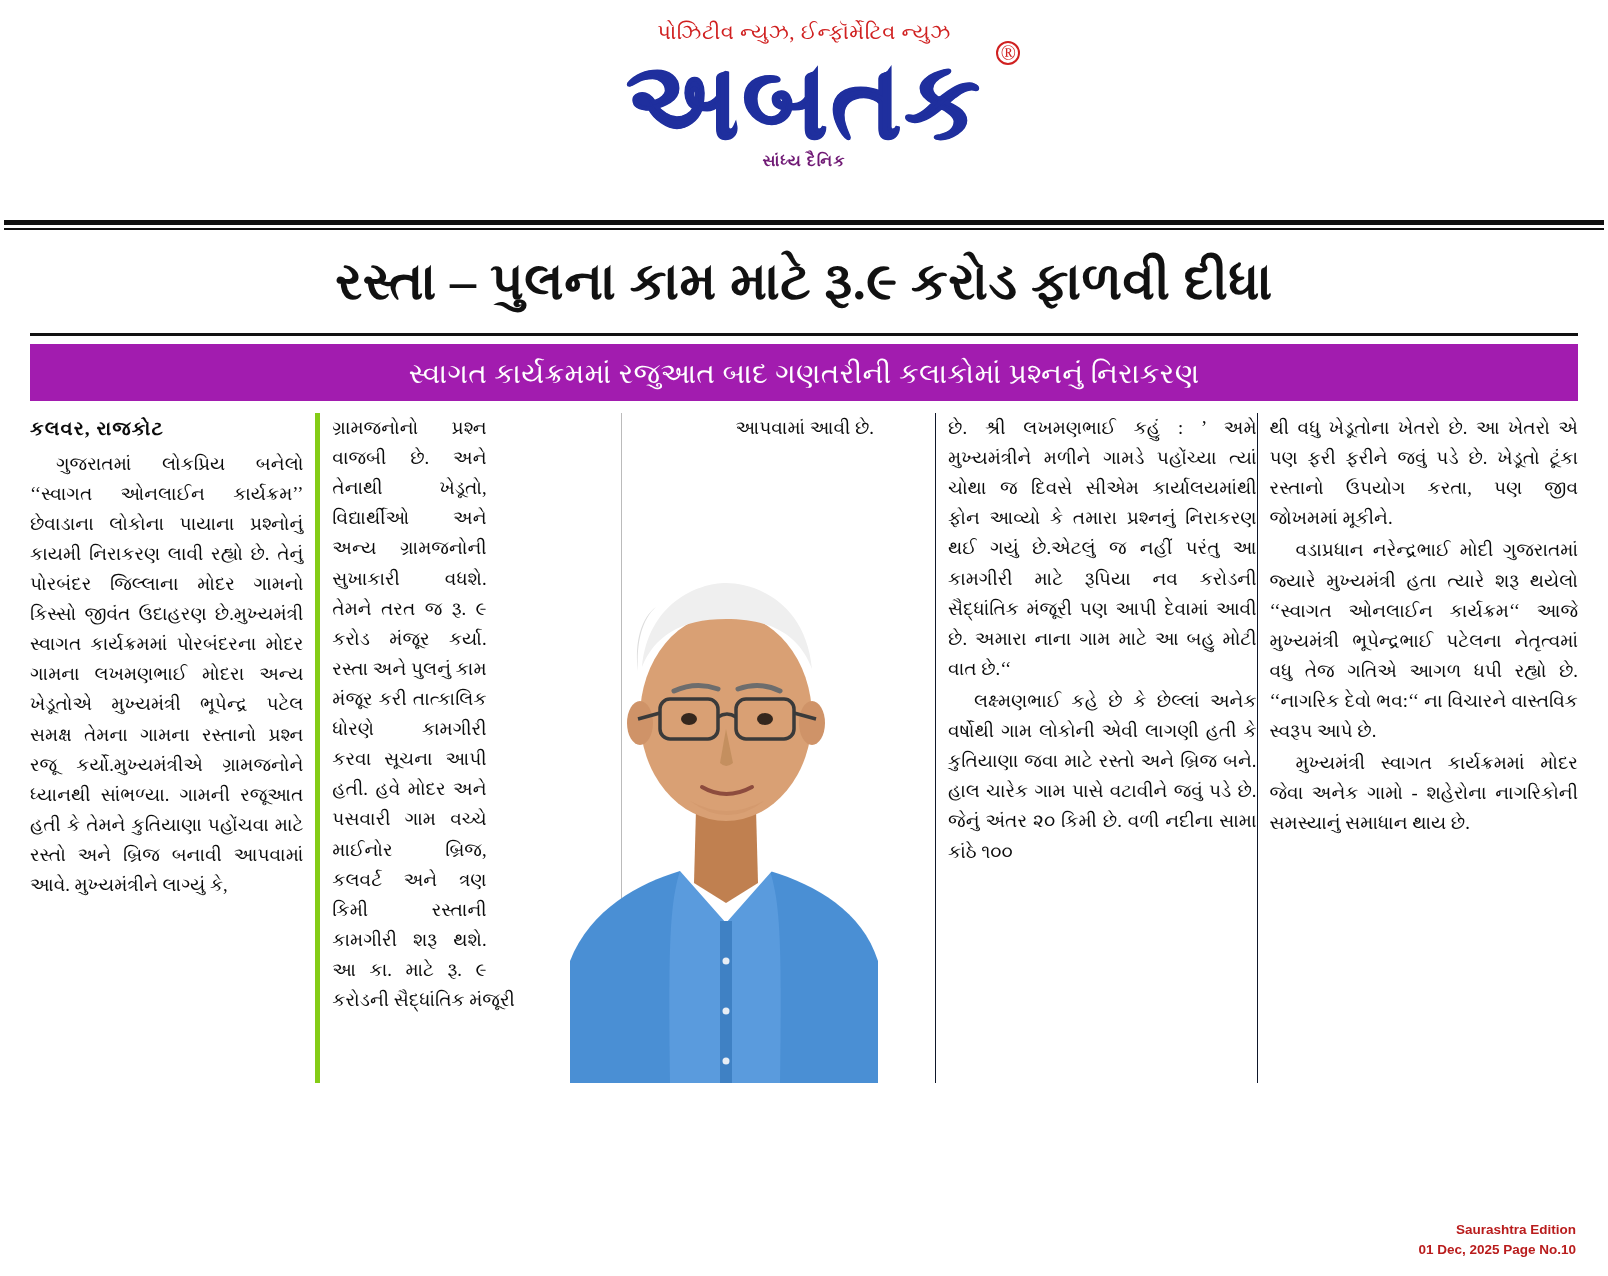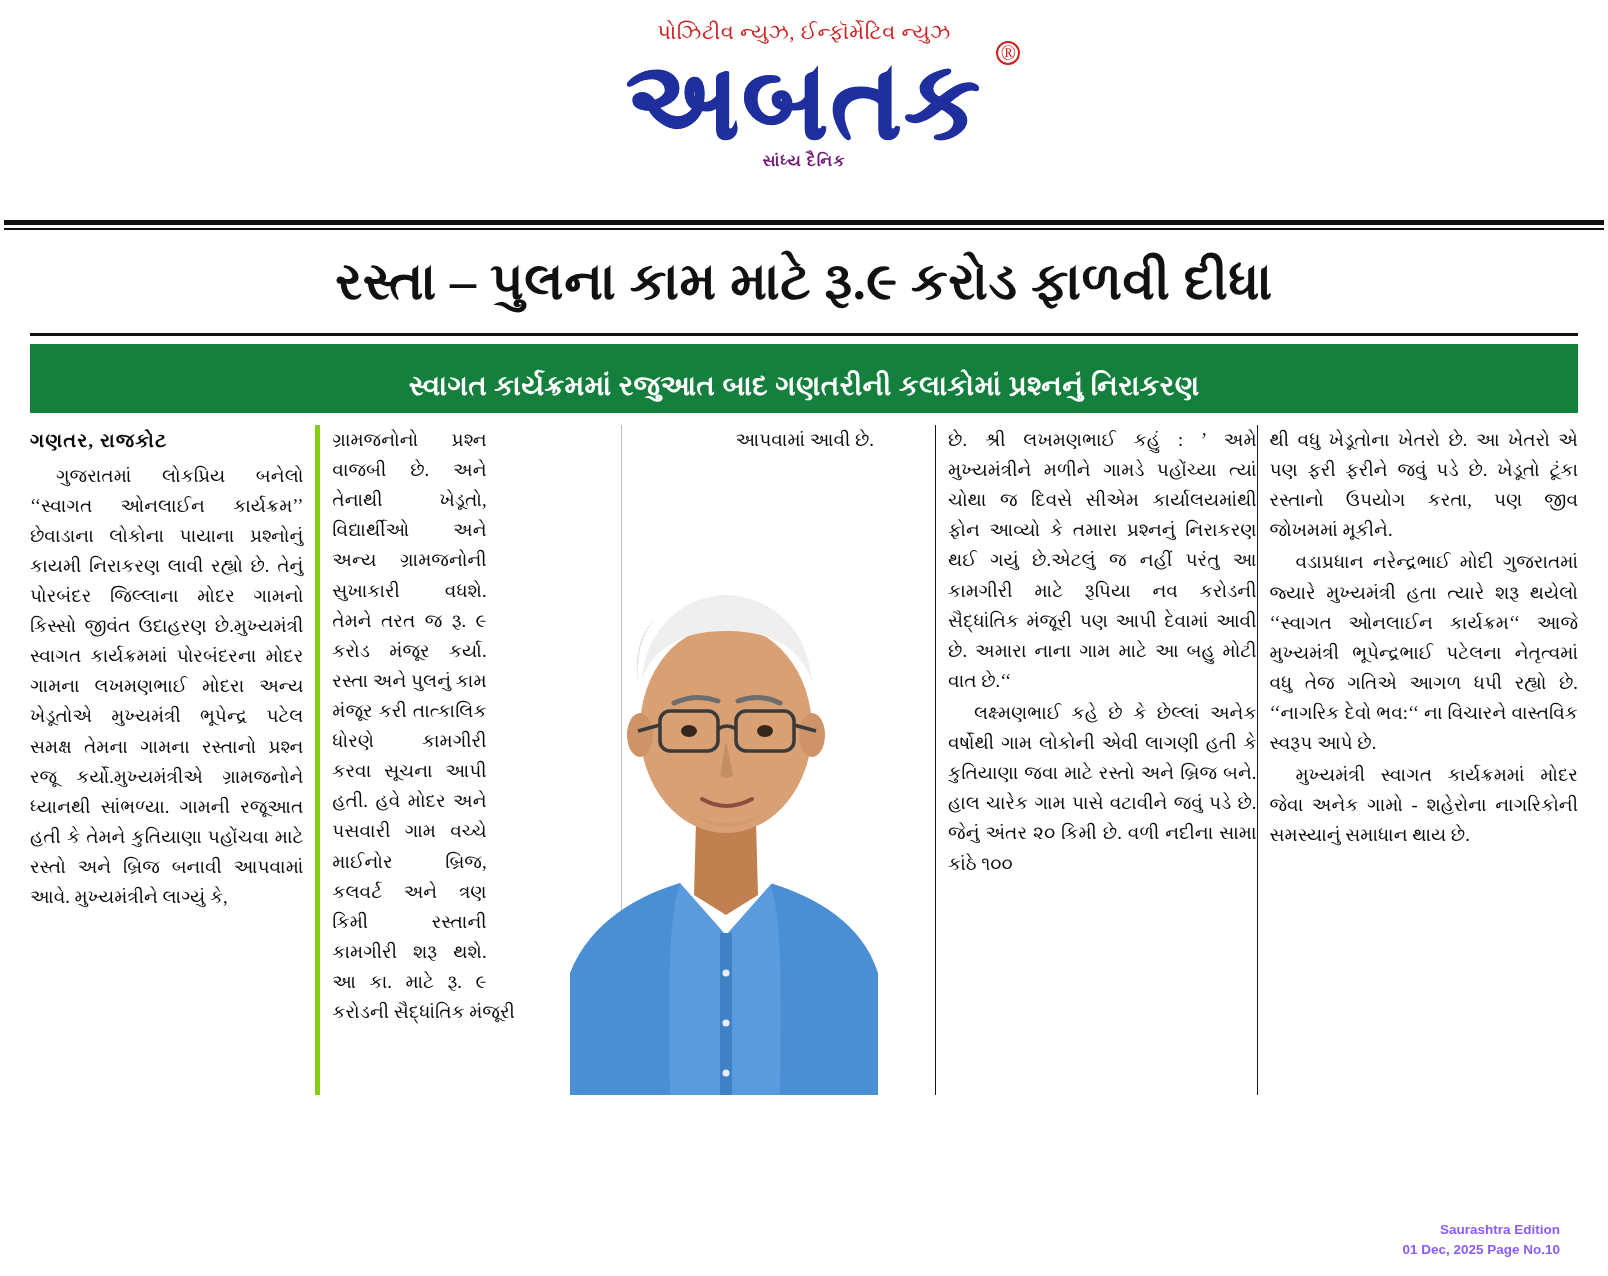--- a/index.html
+++ b/index.html
@@ -91,29 +91,29 @@
     white-space: nowrap;
   }
   .headline-rule {
     height: 3px;
     background: #111111;
     margin: 10px 30px 0 30px;
   }
 
   
   .subbanner {
-    background: #15803d;
+    background: #a21caf;
     color: #ffffff;
     margin: 8px 30px 0 30px;
     text-align: center;
     font-family: "Liberation Serif", serif;
-    font-weight: bold;
+    font-weight: normal;
     font-size: 28px;
     line-height: 1.55;
-    padding: 20px 8px 6px 8px;
+    padding: 8px 8px 6px 8px;
     letter-spacing: 0.3px;
     white-space: nowrap;
   }
 
   
   .body-area {
     position: relative;
     margin: 12px 30px 0 30px;
     height: 670px;
   }
@@ -166,28 +166,28 @@
     width: 378px;
     height: 592px;
     z-index: 5;
     overflow: hidden;
   }
   .photo svg { display: block; }
 
   
   .footer {
     position: absolute;
-    right: 48px;
+    right: 32px;
     bottom: 16px;
     text-align: right;
     font-family: "Liberation Sans", sans-serif;
     font-size: 13.5px;
     font-weight: bold;
     line-height: 1.5;
-    color: #8b5cf6;
+    color: #b91c1c;
   }
 </style>
 </head>
 <body>
 
 <div class="masthead">
   <div class="tagline-top">પોઝિટીવ ન્યુઝ, ઈન્ફૉર્મેટિવ ન્યુઝ</div>
   <div class="logo-wrap">
     <div class="logo-text">અબતક</div>
     <div class="reg-mark">®</div>
@@ -201,21 +201,21 @@
   <div class="line">રસ્તા – પુલના કામ માટે રૂ.૯ કરોડ ફાળવી દીધા</div>
 </div>
 <div class="headline-rule"></div>
 <div class="subbanner">સ્વાગત કાર્યક્રમમાં રજુઆત બાદ ગણતરીની કલાકોમાં પ્રશ્નનું નિરાકરણ</div>
 
 <div class="body-area">
 
   <div class="columns">
 
     <div class="col c1">
-      <div class="byline">ગણતર,  રાજકોટ</div>
+      <div class="byline">કલવર,  રાજકોટ</div>
       <p class="para">ગુજરાતમાં લોકપ્રિય બનેલો ‘‘સ્વાગત ઓનલાઈન કાર્યક્રમ’’ છેવાડાના લોકોના પાયાના પ્રશ્નોનું કાયમી નિરાકરણ લાવી રહ્યો છે. તેનું પોરબંદર જિલ્લાના મોદર ગામનો કિસ્સો જીવંત ઉદાહરણ છે.મુખ્યમંત્રી સ્વાગત કાર્યક્રમમાં પોરબંદરના મોદર ગામના લખમણભાઈ મોદરા અન્ય ખેડૂતોએ મુખ્યમંત્રી ભૂપેન્દ્ર પટેલ સમક્ષ તેમના ગામના રસ્તાનો પ્રશ્ન રજૂ કર્યો.મુખ્યમંત્રીએ ગ્રામજનોને ધ્યાનથી સાંભળ્યા. ગામની રજૂઆત હતી કે તેમને કુતિયાણા પહોંચવા માટે રસ્તો અને બ્રિજ બનાવી આપવામાં આવે. મુખ્યમંત્રીને લાગ્યું કે,</p>
     </div>
 
     <div class="col c2">
       <div class="shape-right"></div>
       <p class="para noindent">ગ્રામજનોનો પ્રશ્ન વાજબી છે. અને તેનાથી ખેડૂતો, વિદ્યાર્થીઓ અને અન્ય ગ્રામજનોની સુખાકારી વધશે. તેમને તરત જ રૂ. ૯ કરોડ મંજૂર કર્યા. રસ્તા અને પુલનું કામ મંજૂર કરી તાત્કાલિક ધોરણે કામગીરી કરવા સૂચના આપી હતી. હવે મોદર અને પસવારી ગામ વચ્ચે માઈનોર બ્રિજ, કલવર્ટ અને ત્રણ કિમી રસ્તાની કામગીરી શરૂ થશે. આ કા. માટે રૂ. ૯ કરોડની સૈદ્ધાંતિક મંજૂરી</p>
     </div>
 
     <div class="col c3">
       <div class="shape-photo"></div>

